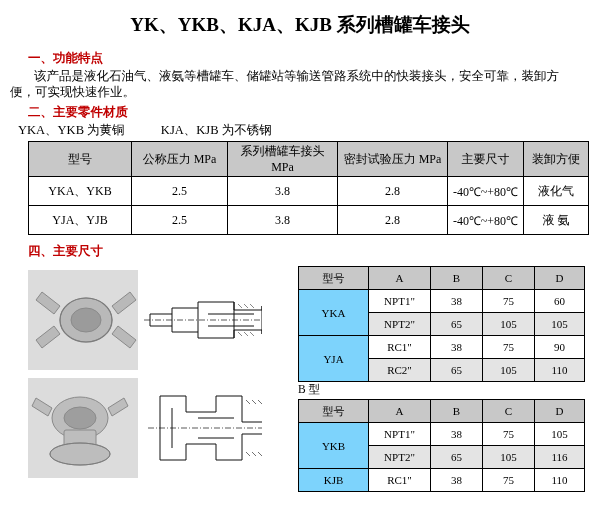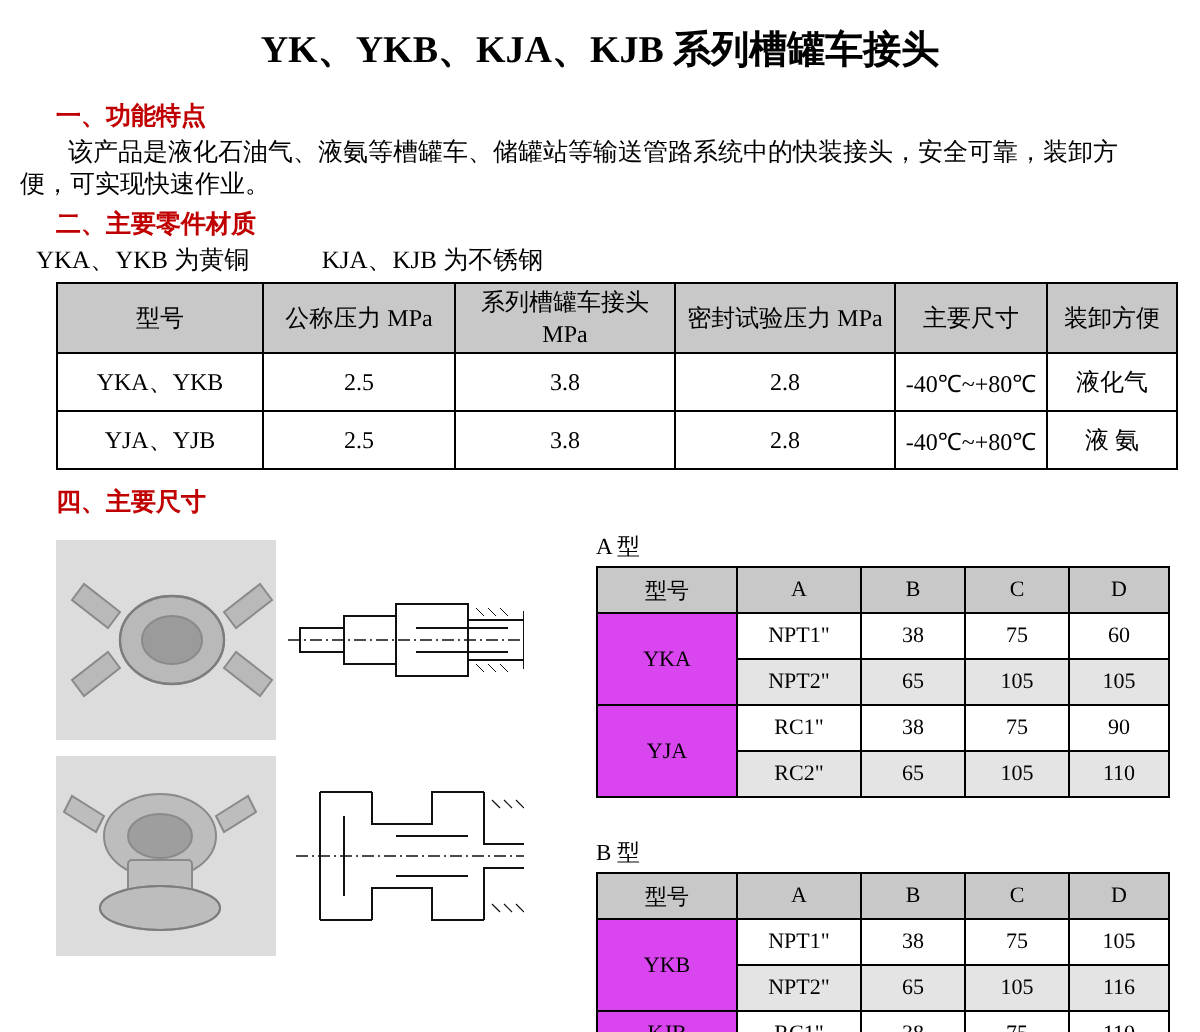--- a/index.html
+++ b/index.html
@@ -131,21 +131,21 @@
     font-family: "Liberation Serif", serif;
   }
   table.dim thead th {
     background: #c8c8c8;
     font-weight: normal;
   }
   table.dim td.shade {
     background: #e4e4e4;
   }
   table.dim td.model {
-    background: #d946ef;
+    background: #7dd3fc;
   }
   
   svg { display: block; }
 </style>
 </head>
 <body>
 
 <div class="page">
 
   <div class="title">YK、YKB、KJA、KJB 系列槽罐车接头</div>
@@ -270,21 +270,20 @@
           <g stroke="#111" stroke-width="0.6">
             <path d="M104 22 L108 26 M110 22 L114 26 M116 22 L120 26"></path>
             <path d="M104 74 L108 78 M110 74 L114 78 M116 74 L120 78"></path>
           </g>
         </svg>
       </div>
     </div>
 
     <div class="side-tables">
 
-      <div class="type-label">A 型</div>
       <table class="dim">
         <colgroup>
             <col style="width:70px">
             <col style="width:62px">
             <col style="width:52px">
             <col style="width:52px">
             <col style="width:50px">
           </colgroup>
         <thead>
           <tr>
@@ -318,21 +317,21 @@
           </tr>
           <tr>
             <td class="shade">RC2"</td>
             <td class="shade">65</td>
             <td class="shade">105</td>
             <td class="shade">110</td>
           </tr>
         </tbody>
       </table>
 
-      <div class="type-label" style="margin-top:20px">B 型</div>
+      <div class="type-label" style="margin-top:0">B 型</div>
       <table class="dim">
         <colgroup>
             <col style="width:70px">
             <col style="width:62px">
             <col style="width:52px">
             <col style="width:52px">
             <col style="width:50px">
           </colgroup>
         <thead>
           <tr>

